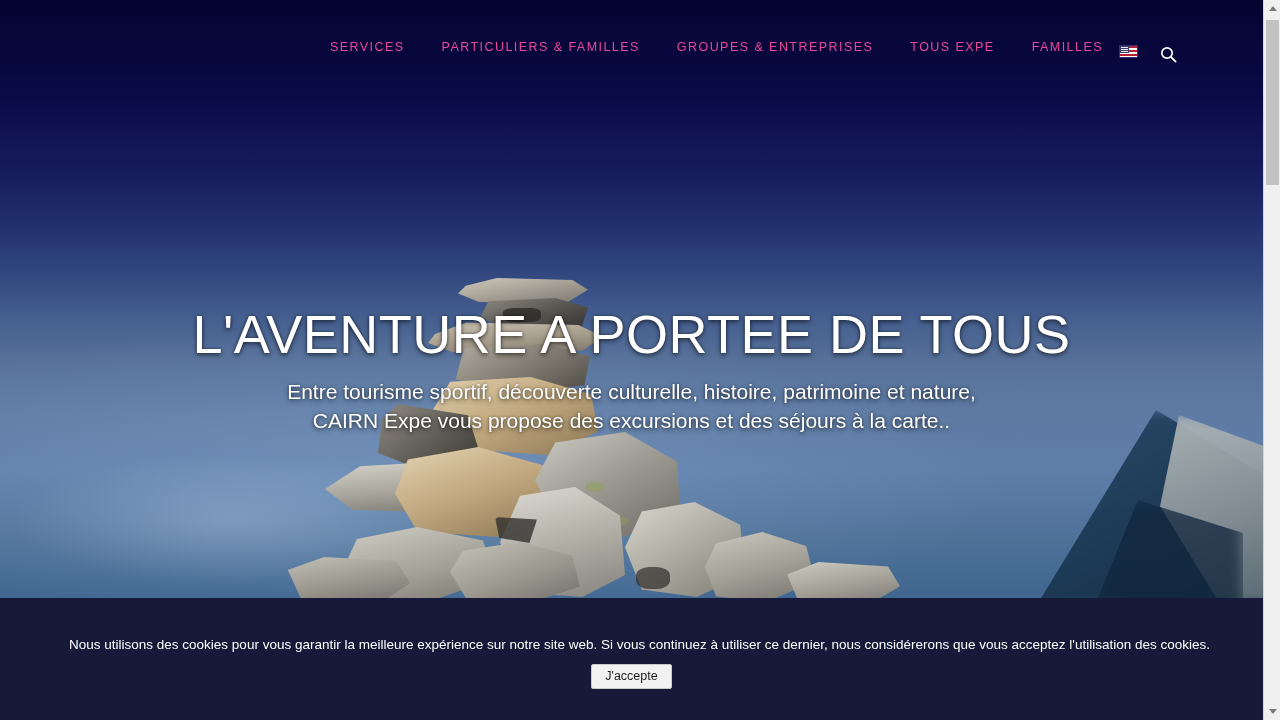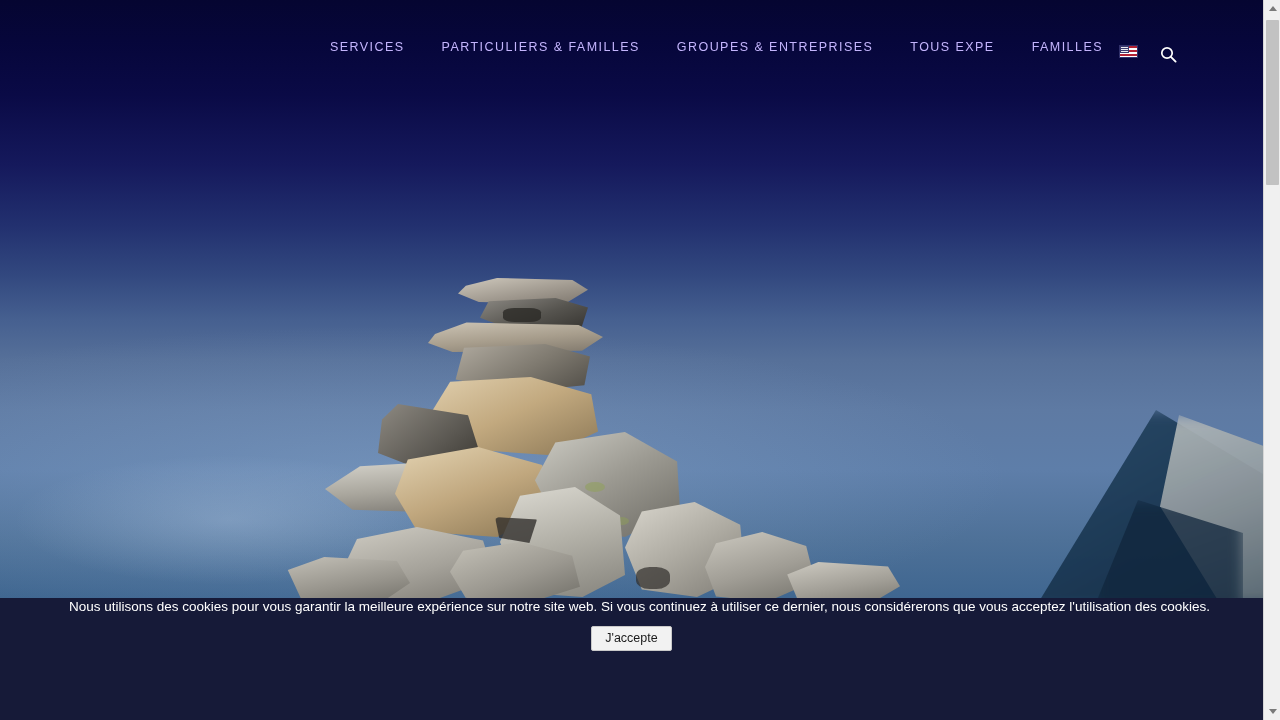--- a/index.html
+++ b/index.html
@@ -81,21 +81,21 @@
     width:13px; height:13px; border-radius:50%; background:#ffffff;
     color:#0a0a3c; font-size:9px; font-weight:700; line-height:13px;
     text-align:center; margin-right:1px;
   }
   #logo .sub .rest {
     color:#ffffff; font-size:9px; letter-spacing:1.2px; font-weight:700;
   }
 
   nav { position:absolute; left:330px; top:40px; display:flex; align-items:center; }
   nav a {
-    color:#c4b5fd; font-size:12.5px; letter-spacing:1.45px; text-decoration:none;
+    color:#ec4899; font-size:12.5px; letter-spacing:1.45px; text-decoration:none;
     margin-right:37px; white-space:nowrap; font-weight:400;
   }
   .flag-icon {
     position:absolute; left:1119px; top:45px; width:19px; height:13px;
     border:1px solid #30306a; background:#fff; overflow:hidden;
   }
   .flag-icon .stripes { position:absolute; inset:0;
     background:repeating-linear-gradient(to bottom,#b22234 0 2px,#ffffff 2px 4px); }
   .flag-icon .canton { position:absolute; left:0; top:0; width:9px; height:7px;
     background:#3c3b6e; }
@@ -118,20 +118,21 @@
   }
   #hero-sub-1 { margin-top:12px; }
 
   
   #cookie-banner {
     position:absolute; left:0; top:598px; width:1263px; height:122px;
     background:#161a38; z-index:30; text-align:center;
   }
   #cookie-text {
     color:#ffffff; font-size:13.5px; line-height:18px;
+    padding-top:38px;
     margin-left:16px;
   }
   #cookie-buttons { margin-top:10px; display:flex; justify-content:center; gap:10px; }
   .cookie-btn {
     background:#f2f2f2; border:1px solid #c9c9c9; border-radius:2px;
     color:#1a1a1a; font-size:12.5px; font-family:"Liberation Sans", sans-serif;
     padding:4px 13px 5px; cursor:pointer;
   }
 
   
@@ -264,20 +265,25 @@
     </div>
 
     <div class="search-icon">
       <svg width="17" height="17" viewBox="0 0 17 17">
         <circle cx="7" cy="7" r="5.2" fill="none" stroke="#ffffff" stroke-width="1.7"></circle>
         <line x1="10.9" y1="10.9" x2="15.6" y2="15.6" stroke="#ffffff" stroke-width="1.9" stroke-linecap="round"></line>
       </svg>
     </div>
   </div>
 
+  <div id="hero-text">
+    <h1 id="hero-title">L'AVENTURE A PORTEE DE TOUS</h1>
+    <p class="hero-sub" id="hero-sub-1">Entre tourisme sportif, découverte culturelle, histoire, patrimoine et nature,</p>
+    <p class="hero-sub" id="hero-sub-2">CAIRN Expe vous propose des excursions et des séjours à la carte..</p>
+  </div>
 
   <div id="cookie-banner">
     <div id="cookie-text">Nous utilisons des cookies pour vous garantir la meilleure expérience sur notre site web. Si vous continuez à utiliser ce dernier, nous considérerons que vous acceptez l'utilisation des cookies.</div>
     <div id="cookie-buttons">
       <button class="cookie-btn">J'accepte</button>
     </div>
   </div>
 
 </div>
 

